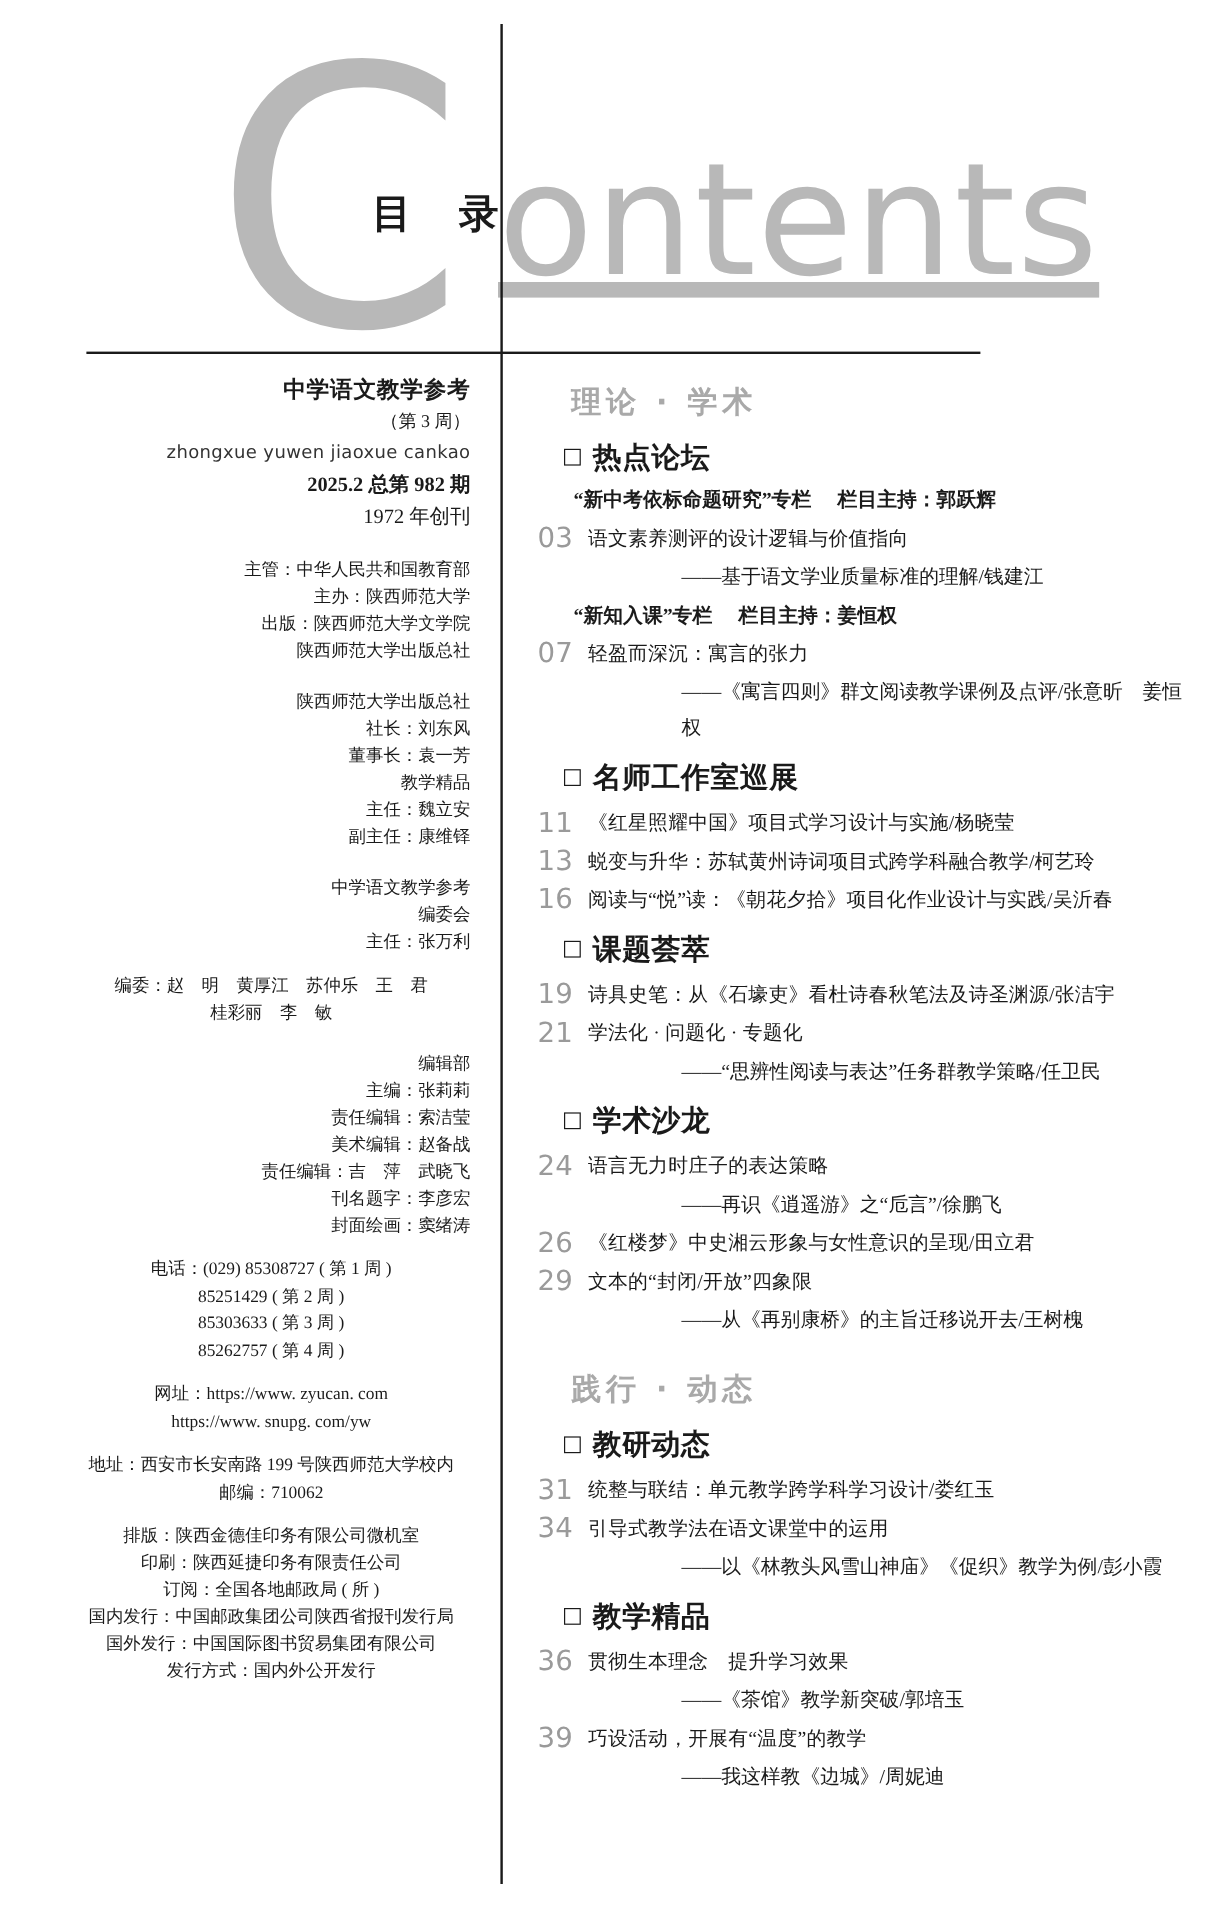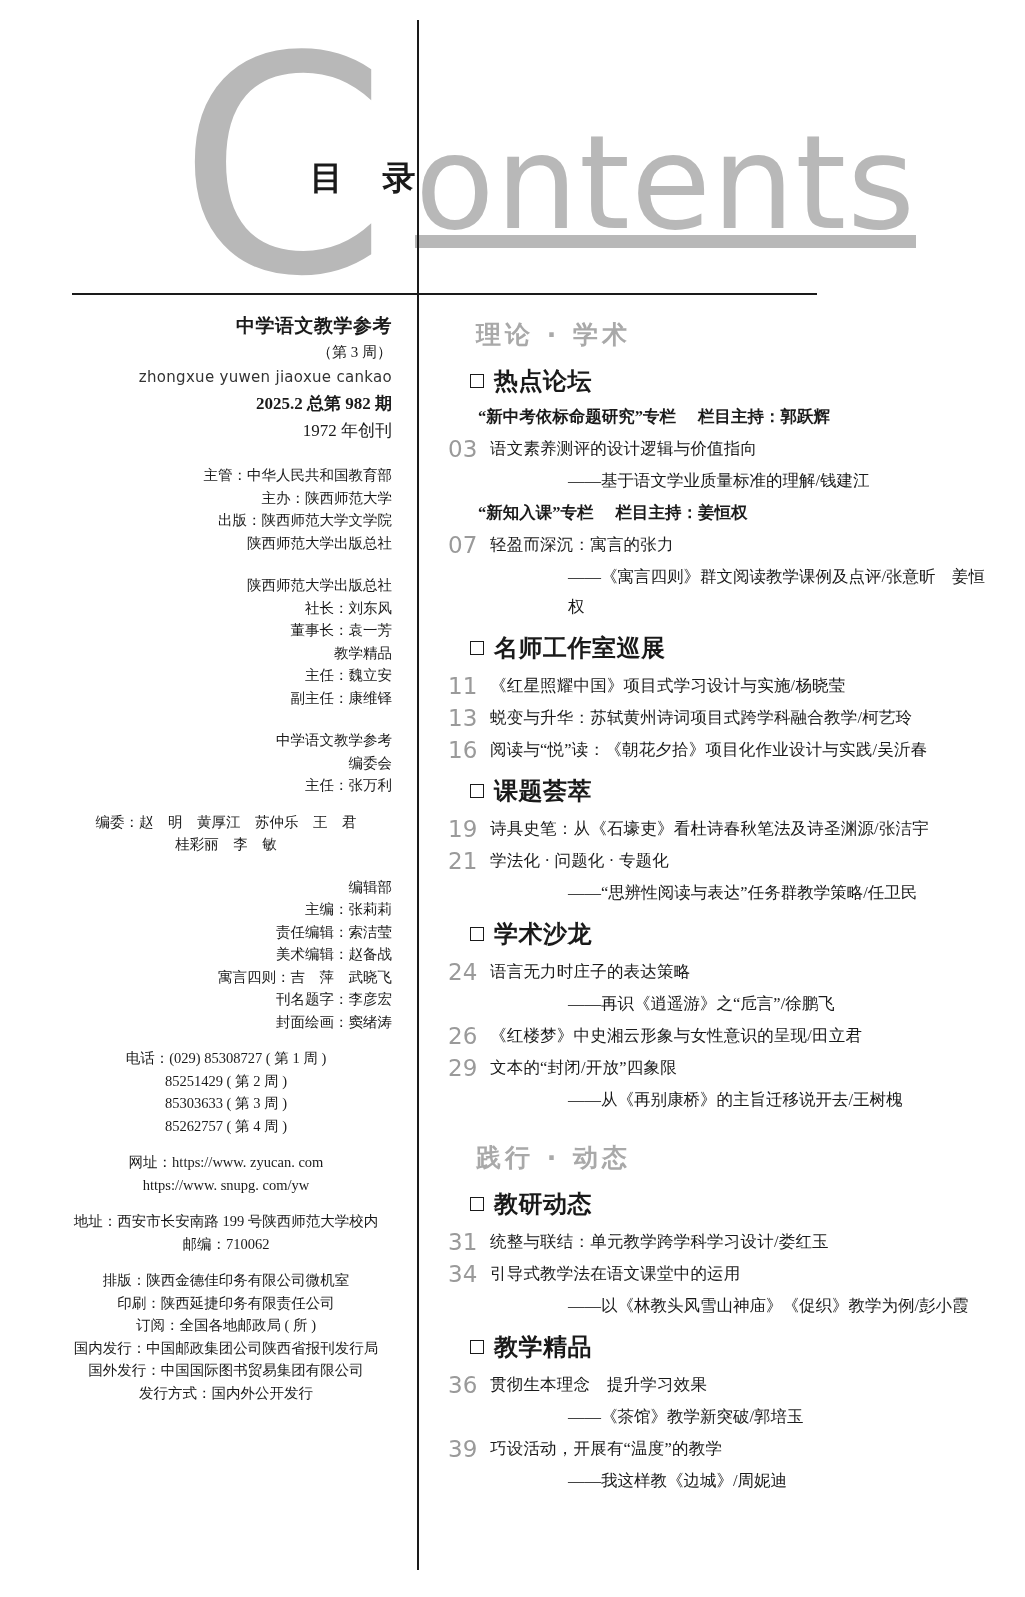--- a/index.html
+++ b/index.html
@@ -224,21 +224,21 @@
   <div class="gap-s">
     <div class="line">编委：赵　明　黄厚江　苏仲乐　王　君</div>
     <div class="line">桂彩丽　李　敏</div>
   </div>
 
   <div class="gap-l">
     <div class="line">编辑部</div>
     <div class="line">主编：张莉莉</div>
     <div class="line">责任编辑：索洁莹</div>
     <div class="line">美术编辑：赵备战</div>
-    <div class="line">寓言四则：吉　萍　武晓飞</div>
+    <div class="line">责任编辑：吉　萍　武晓飞</div>
     <div class="line">刊名题字：李彦宏</div>
     <div class="line">封面绘画：窦绪涛</div>
   </div>
 
   <div class="gap-s">
     <div class="line">电话：(029) 85308727 ( 第 1 周 )</div>
     <div class="line">85251429 ( 第 2 周 )</div>
     <div class="line">85303633 ( 第 3 周 )</div>
     <div class="line">85262757 ( 第 4 周 )</div>
   </div>

